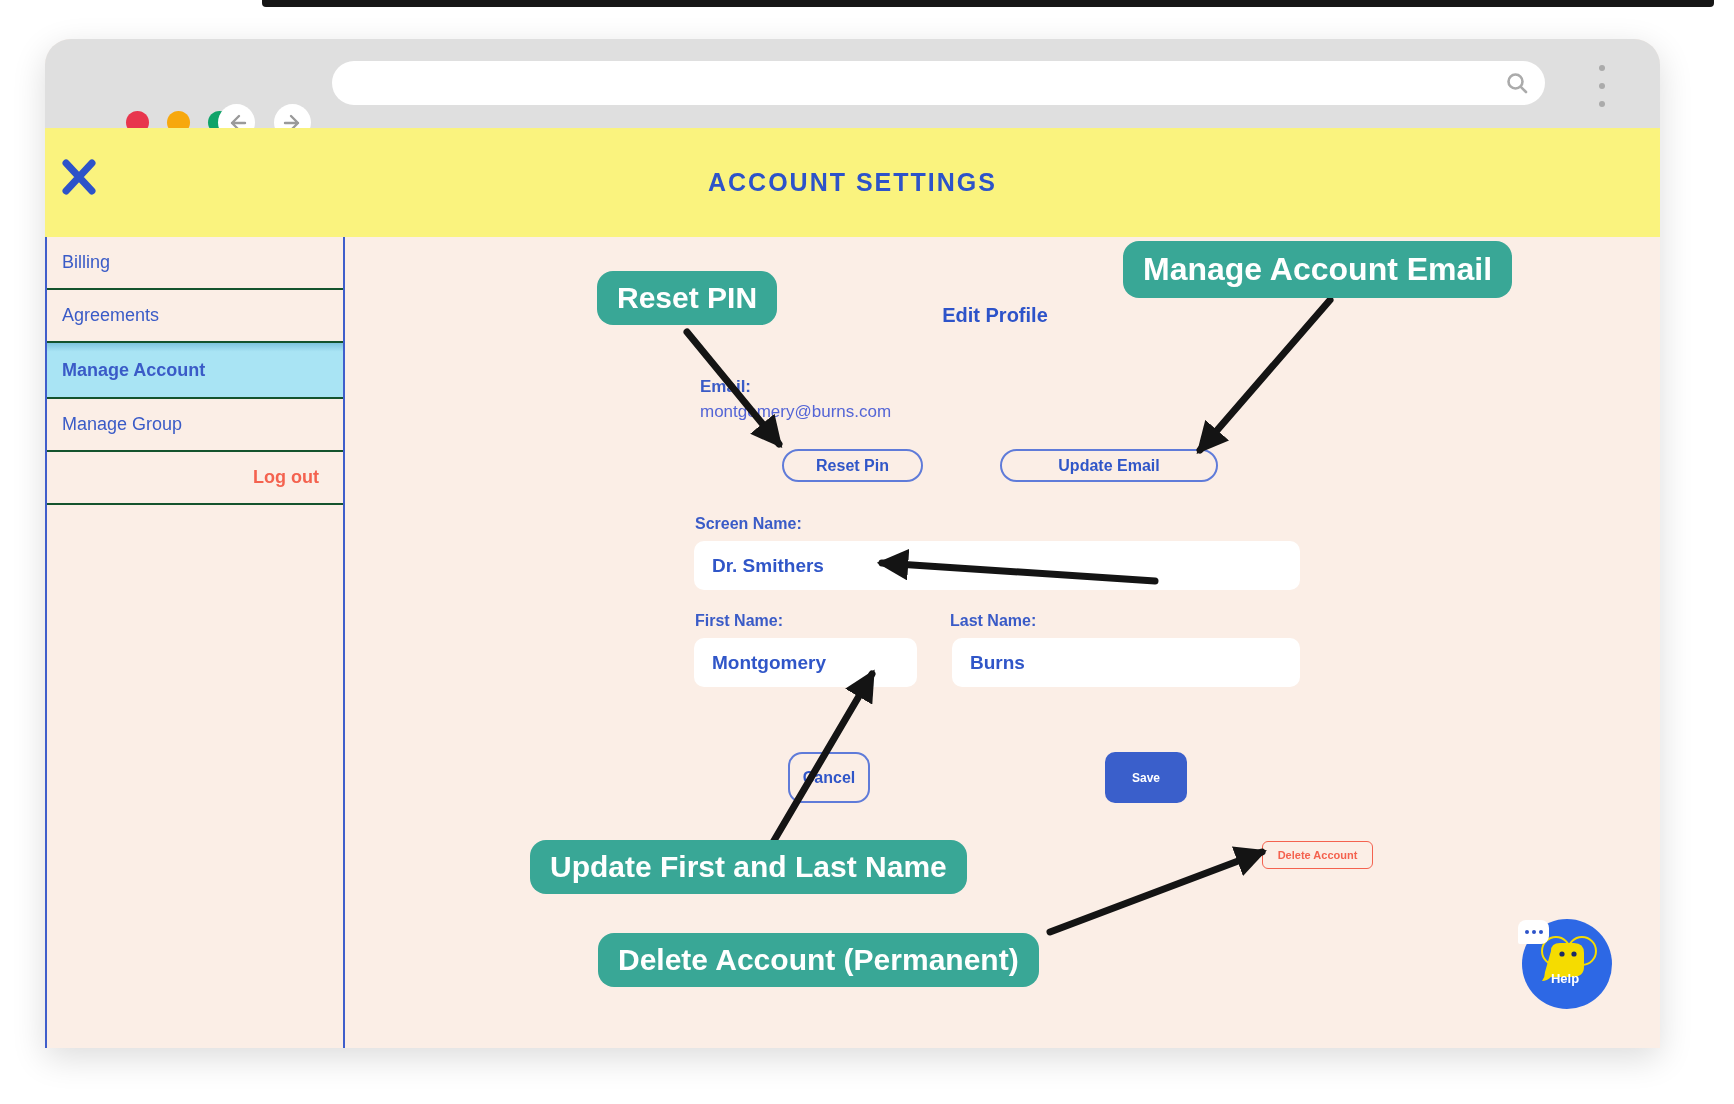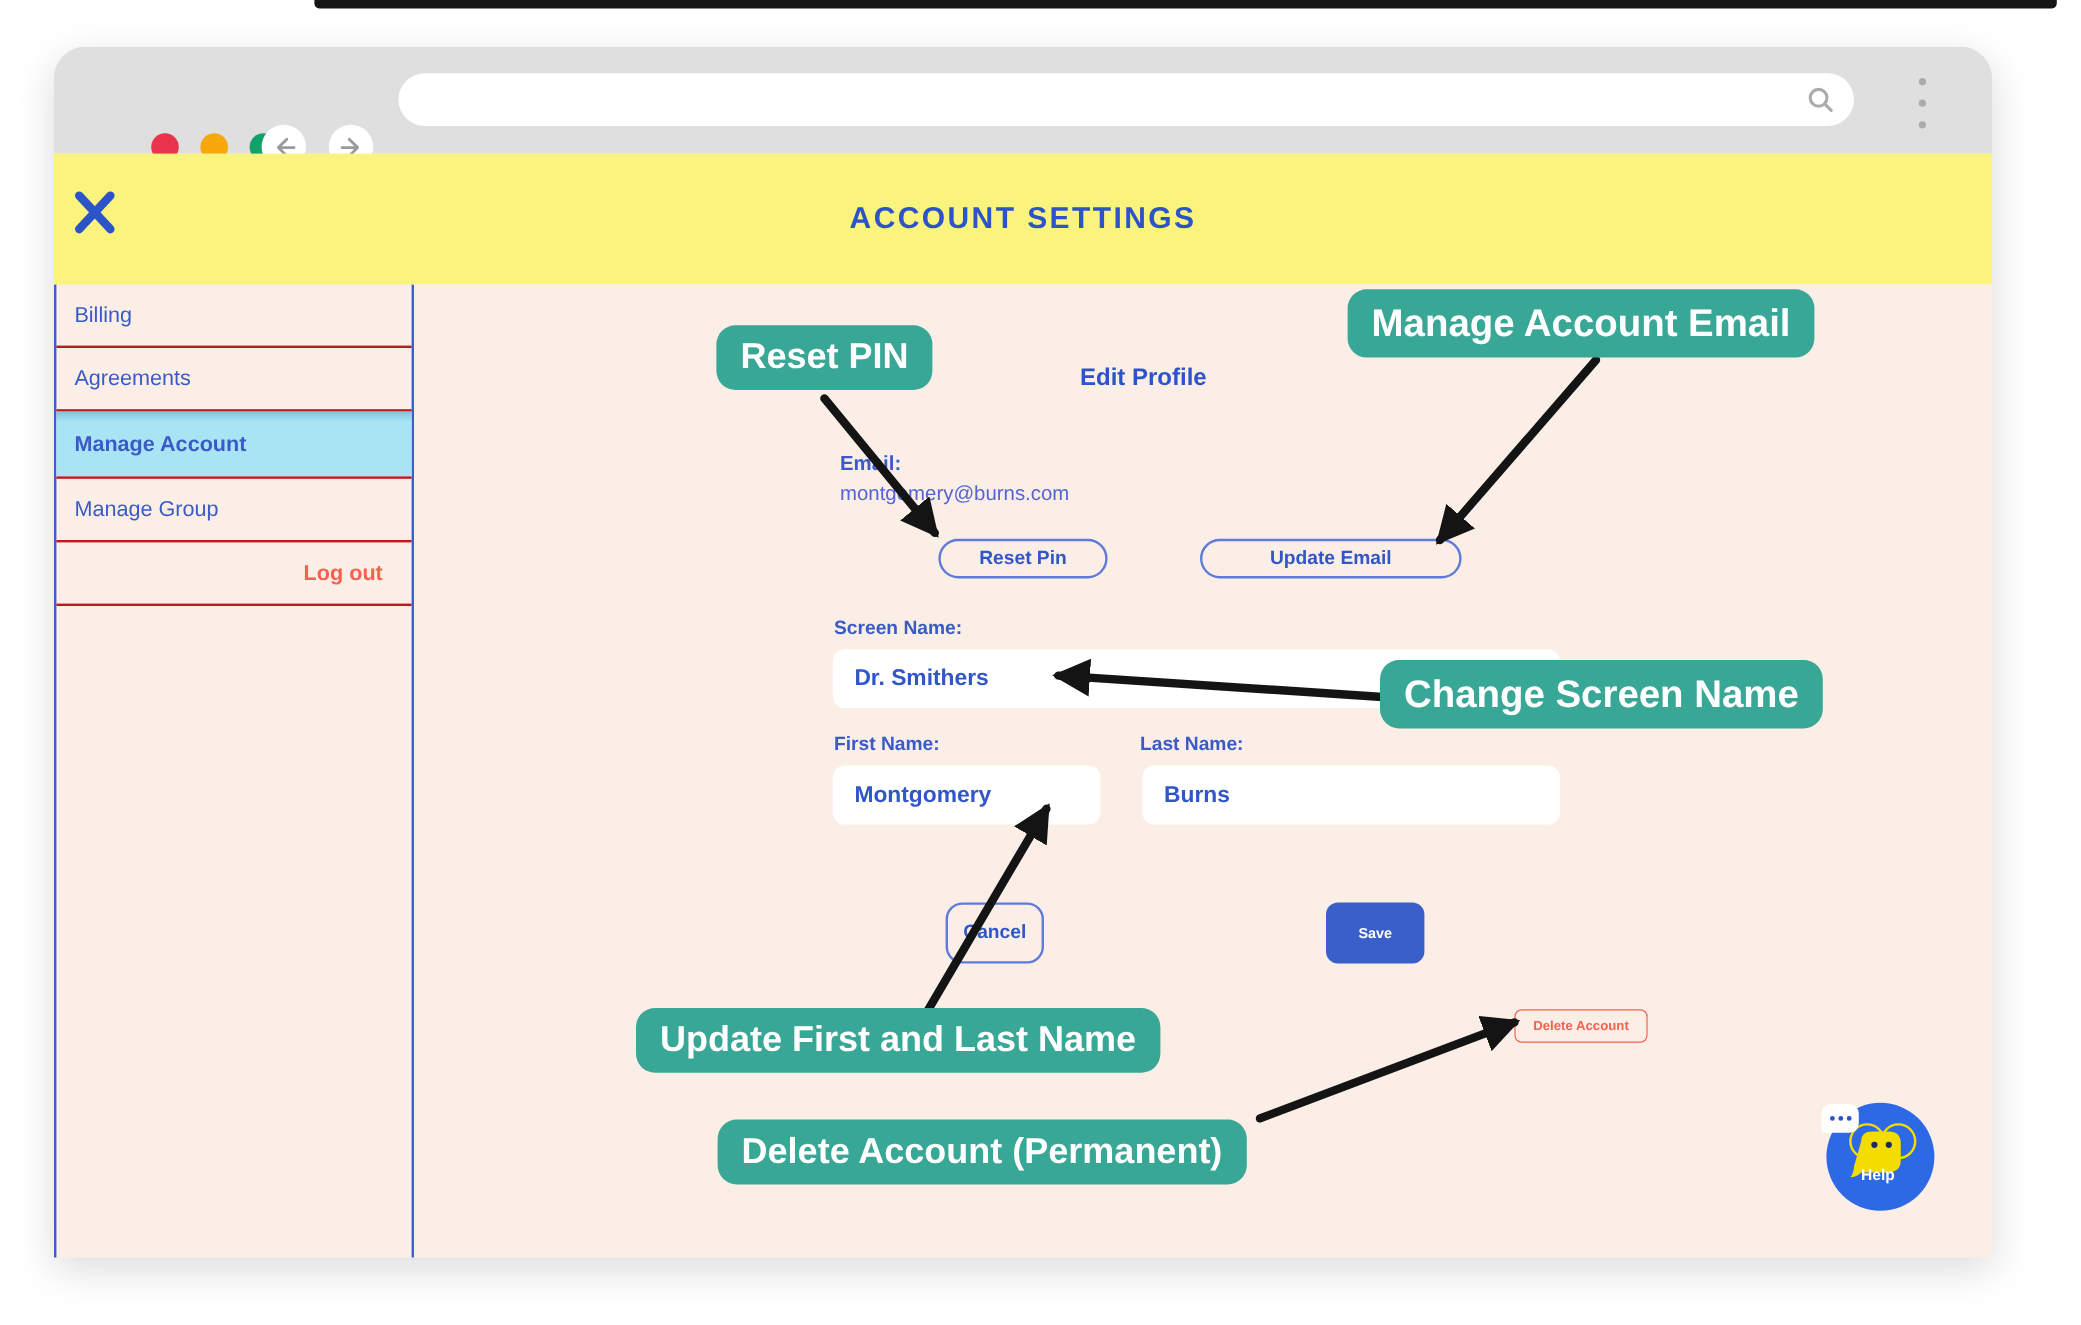--- a/index.html
+++ b/index.html
@@ -31,28 +31,28 @@
   .menu-dots span{width:6px;height:6px;border-radius:50%;background:#ABABAB;}
 
   
   .appheader{position:relative;height:109px;background:#FAF37E;display:flex;align-items:center;justify-content:center;}
   .close-x{position:absolute;left:16px;top:30px;cursor:pointer;}
   .apptitle{font-size:25px;font-weight:bold;letter-spacing:2px;color:#2D53C9;}
 
   
   .appbody{display:flex;height:821px;}
   .sidebar{width:296px;background:#FBEEE6;border-left:2px solid #3F5ECB;border-right:2px solid #3F5ECB;}
-  .side-item{height:51px;display:flex;align-items:center;padding-left:15px;border-bottom:2px solid #b91c1c;
+  .side-item{height:51px;display:flex;align-items:center;padding-left:15px;border-bottom:2px solid #14532d;
              font-size:18px;color:#3A5BC7;cursor:pointer;}
   .side-item.active{height:54px;background:linear-gradient(#7EC4DD,#A9E4F4 16%);font-weight:bold;}
   .side-item.logout{justify-content:flex-end;padding-right:24px;color:#F4624F;font-weight:bold;}
 
   .content{position:relative;flex:1;background:#FBEEE6;}
 
-  .sec-title{position:absolute;left:555px;top:67px;width:190px;text-align:left;font-size:20px;font-weight:bold;color:#2D53C9;}
+  .sec-title{position:absolute;left:555px;top:67px;width:190px;text-align:center;font-size:20px;font-weight:bold;color:#2D53C9;}
   .lbl{position:absolute;font-size:16px;font-weight:bold;color:#3A5BC7;}
   .email-lbl{left:355px;top:140px;font-size:17px;}
   .email-val{position:absolute;left:355px;top:165px;font-size:17px;color:#5465D6;}
 
   button{font-family:"Liberation Sans",sans-serif;cursor:pointer;}
   .pill-btn{position:absolute;height:33px;border:2px solid #5F7BD9;border-radius:17px;background:transparent;
             color:#3056C8;font-size:16px;font-weight:bold;}
   .btn-resetpin{left:437px;top:212px;width:141px;}
   .btn-updemail{left:655px;top:212px;width:218px;}
 
@@ -180,21 +180,20 @@
     </defs>
     <line x1="687" y1="332" x2="779" y2="444" stroke="#141414" stroke-width="7" stroke-linecap="round" marker-end="url(#ah)"></line>
     <line x1="1330" y1="300" x2="1200" y2="450" stroke="#141414" stroke-width="7" stroke-linecap="round" marker-end="url(#ah)"></line>
     <line x1="1155" y1="581" x2="882" y2="563" stroke="#141414" stroke-width="7" stroke-linecap="round" marker-end="url(#ah)"></line>
     <line x1="772" y1="844" x2="872" y2="674" stroke="#141414" stroke-width="7" stroke-linecap="round" marker-end="url(#ah)"></line>
     <line x1="1050" y1="932" x2="1262" y2="852" stroke="#141414" stroke-width="7" stroke-linecap="round" marker-end="url(#ah)"></line>
   </svg>
 
   <div class="callout c1">Reset PIN</div>
   <div class="callout c2">Manage Account Email</div>
-  <div class="callout c3">Change Screen Name</div>
   <div class="callout c4">Update First and Last Name</div>
   <div class="callout c5">Delete Account (Permanent)</div>
 
   <div class="help">
     <svg width="100" height="98" viewBox="0 0 100 98">
       <circle cx="52" cy="51" r="45" fill="#2D68E5"></circle>
       <circle cx="41" cy="38" r="14" fill="none" stroke="#F5DC00" stroke-width="2"></circle>
       <circle cx="67" cy="38" r="14" fill="none" stroke="#F5DC00" stroke-width="2"></circle>
       <path d="M36 38 q0 -8 9 -8 h14 q10 0 10 10 v14 q0 10 -12 10 h-21 q-4 4 -9 4 q3 -4 3 -9 z" fill="#F5DC00"></path>
       <circle cx="47" cy="41" r="2.6" fill="#1b2a66"></circle>

